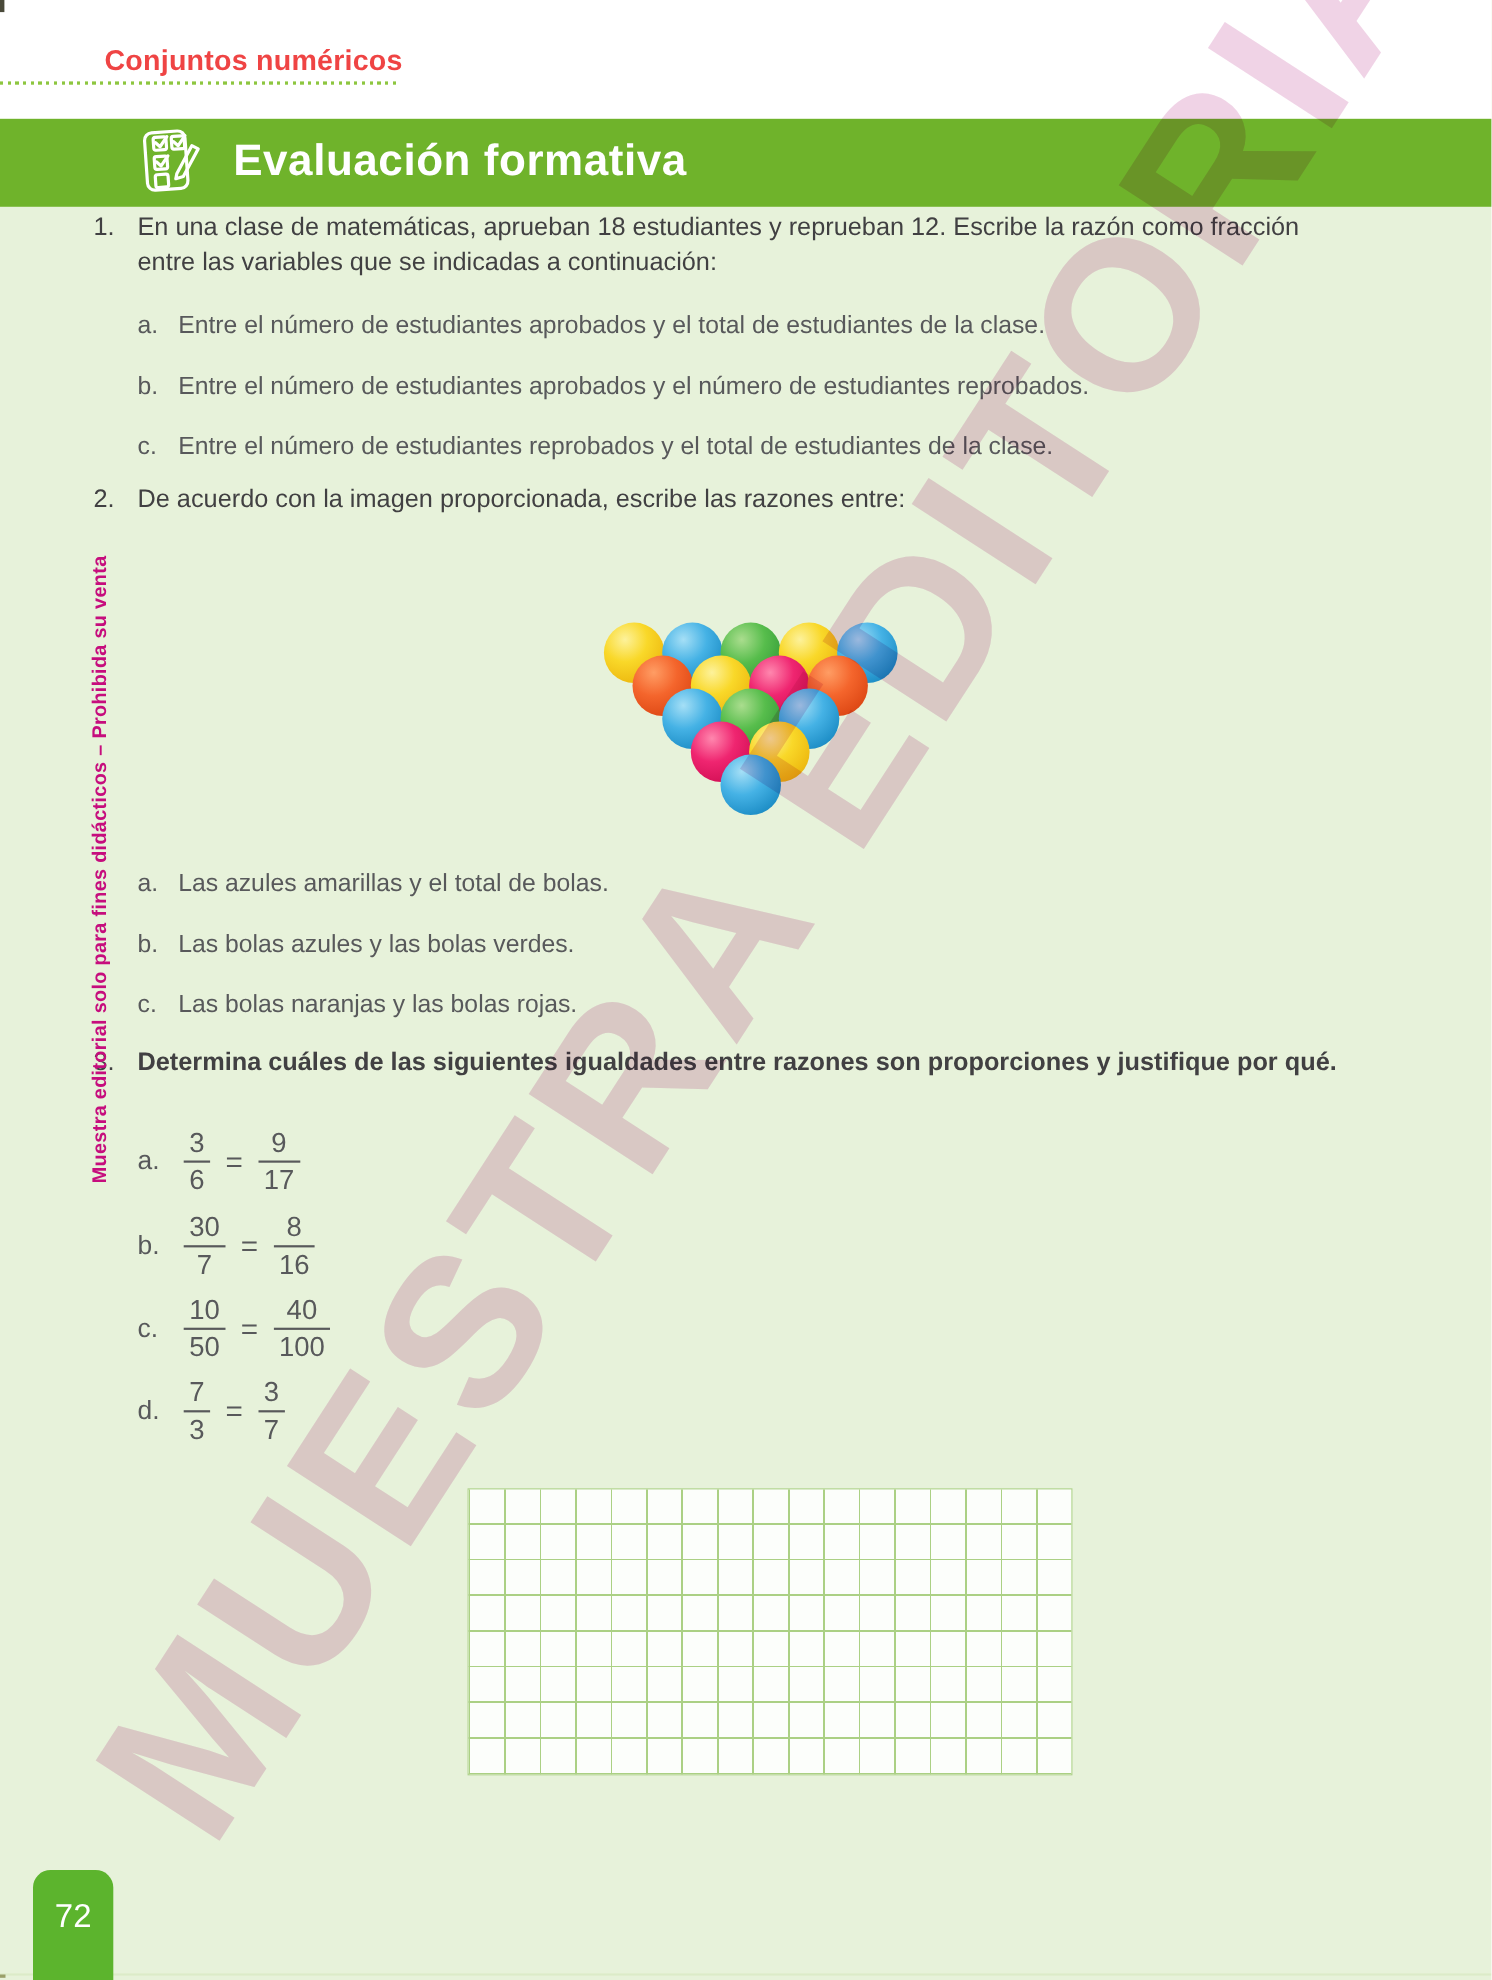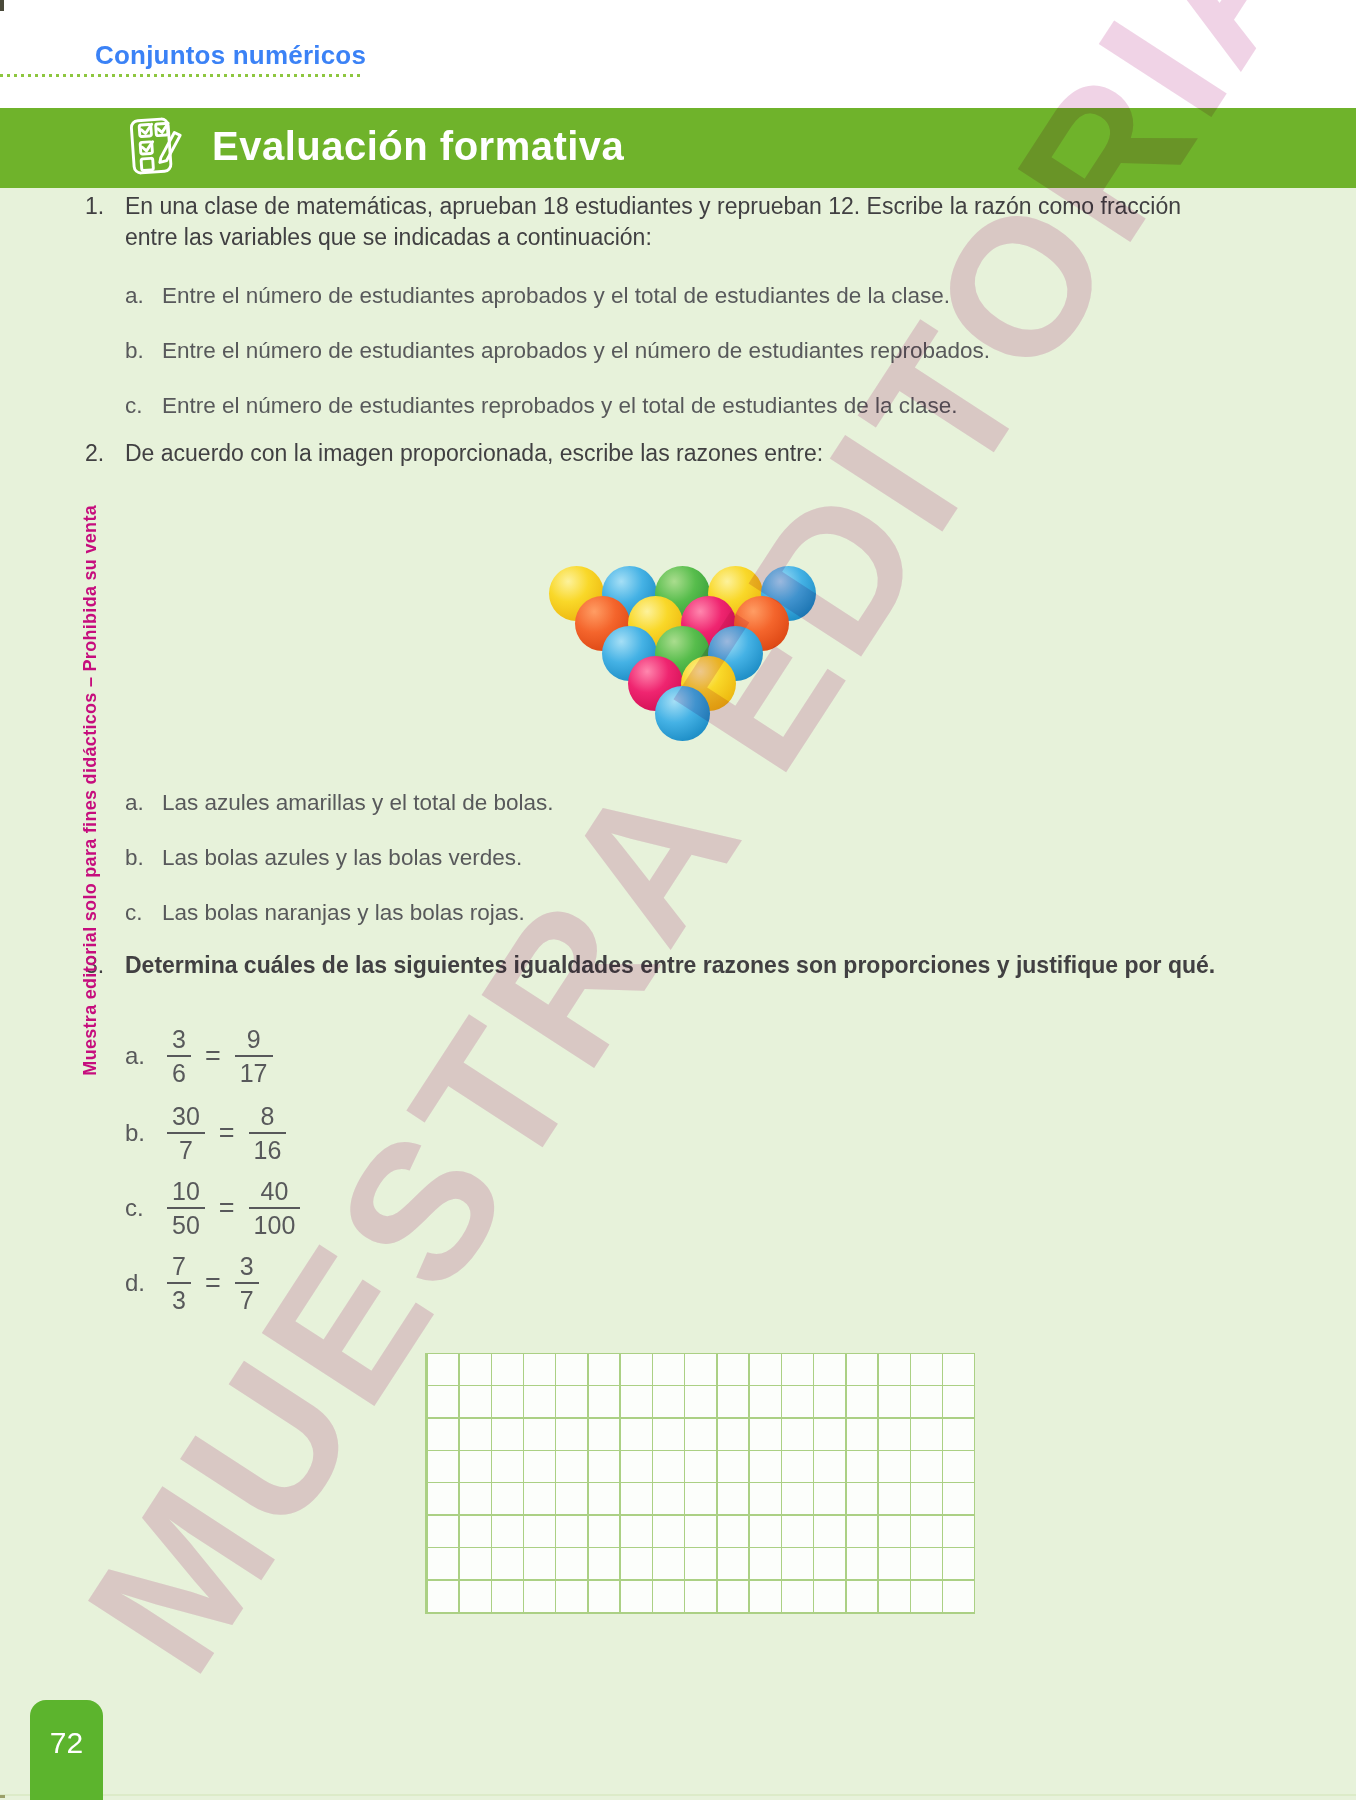--- a/index.html
+++ b/index.html
@@ -9,21 +9,21 @@
     background:#ffffff;
     overflow:hidden;
     font-family:"Liberation Sans", sans-serif;
   }
   .corner-mark{position:absolute;left:0;top:0;width:4px;height:11px;background:#4a4a3a;z-index:3;}
   .corner-mark-bottom{position:absolute;left:0;bottom:2px;width:5px;height:3px;background:#9aa06a;z-index:3;}
 
   
   .section-title{
     position:absolute;left:95px;top:40px;z-index:3;
-    font-size:26px;font-weight:bold;color:#3b82f6;letter-spacing:0.2px;
+    font-size:26px;font-weight:bold;color:#ef4444;letter-spacing:0.2px;
   }
   .dotted-rule{
     position:absolute;left:0;top:74px;width:362px;height:3px;z-index:3;
     background:repeating-linear-gradient(90deg,#8dc63f 0 3px,transparent 3px 7px);
   }
   .banner{
     position:absolute;left:0;top:108px;width:1356px;height:80px;
     background:#6fb32b;z-index:2;
     display:flex;align-items:center;padding-left:38px;
   }

